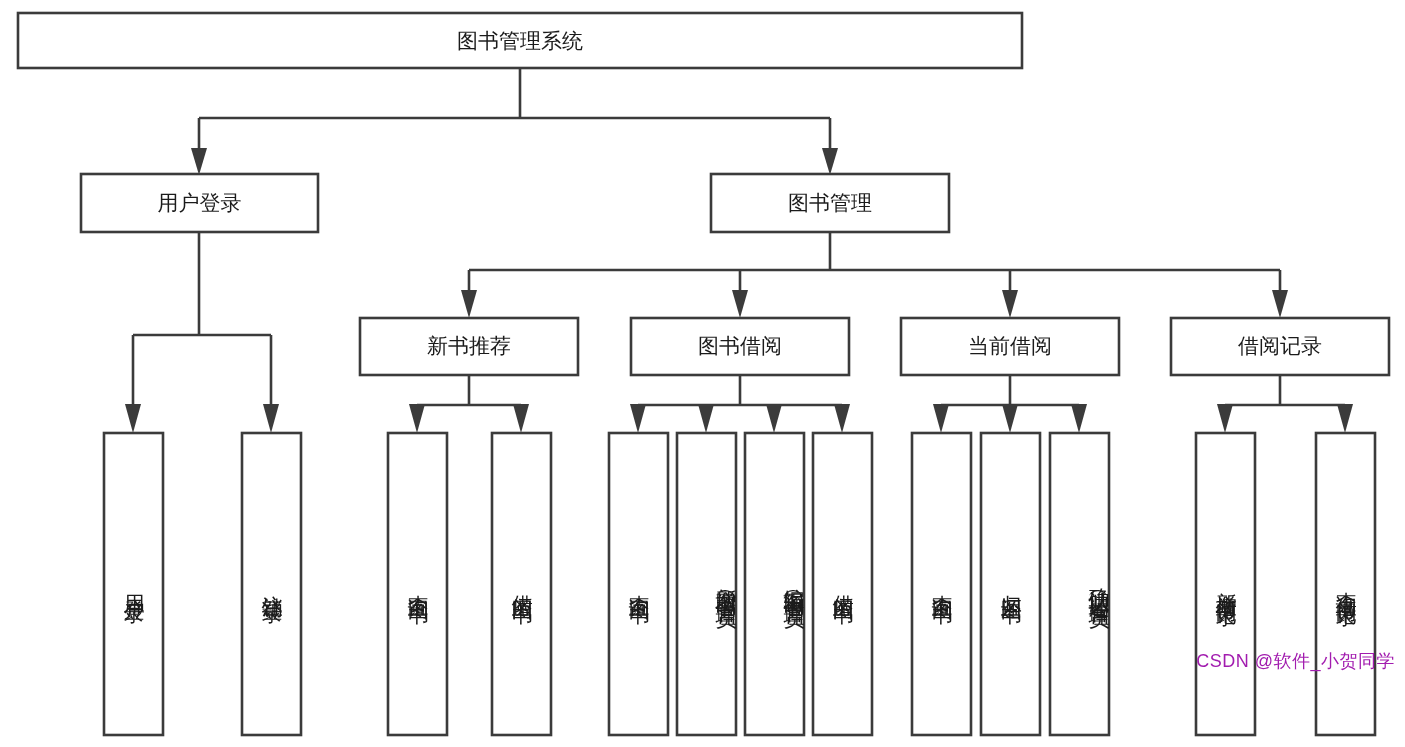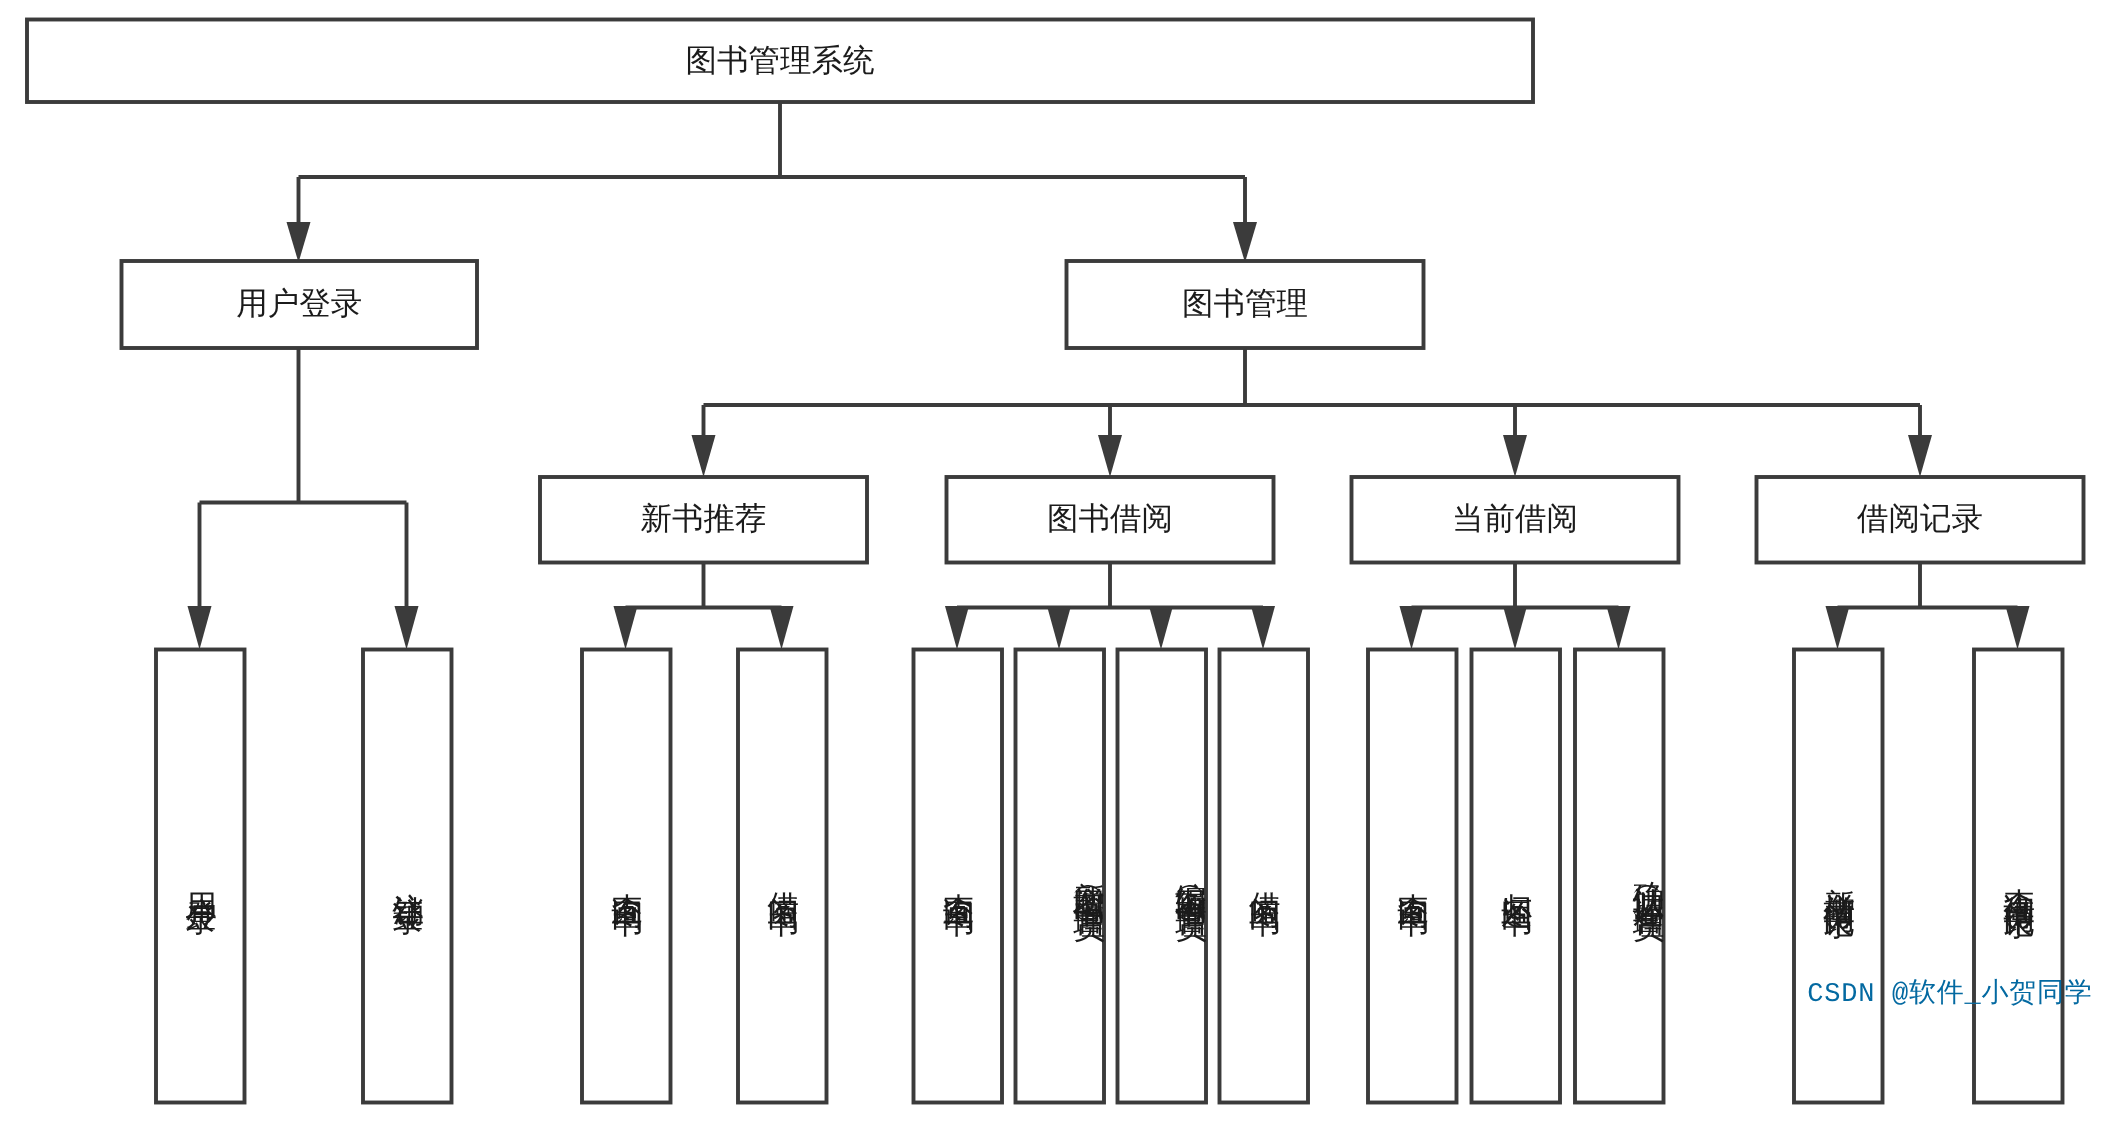--- a/index.html
+++ b/index.html
@@ -61,23 +61,23 @@
     align-items: center;
     justify-content: center;
     white-space: nowrap;
     pointer-events: none;
     user-select: none;
   }
   .watermark {
     position: absolute;
     right: 10px;
     bottom: 6px;
-    font-family: Liberation Mono, monospace;
+    font-family: Liberation Sans, sans-serif;
     font-size: 18px;
-    color: #0369a1;
+    color: #a21caf;
     letter-spacing: 0.5px;
     white-space: nowrap;
   }
 </style>
 </head>
 <body>
 
 <div id="diagram-root">
 
   <svg class="diagram-canvas" viewBox="0 0 1405 747">

